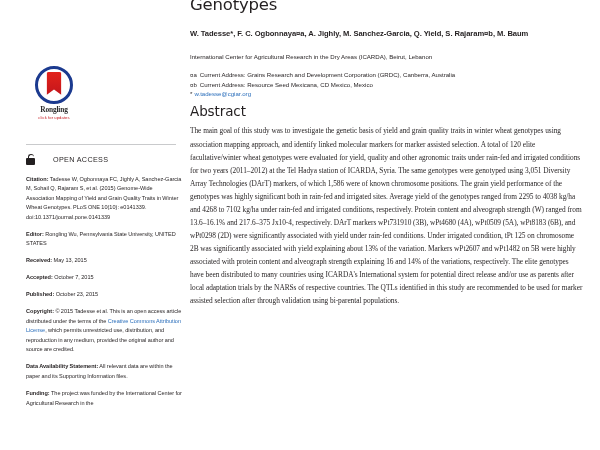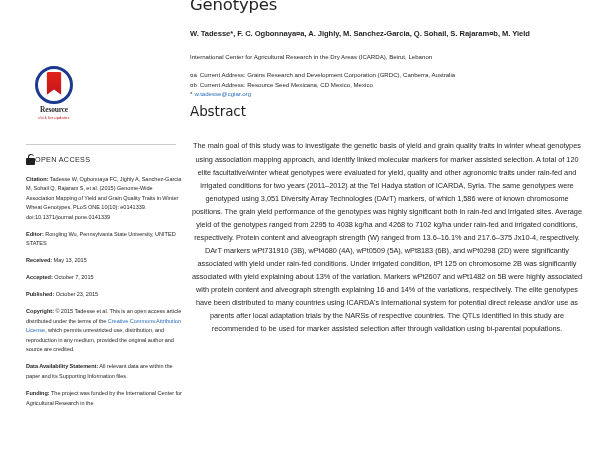--- a/index.html
+++ b/index.html
@@ -77,21 +77,21 @@
 
   .side-rule {
     border: none;
     border-top: 1px solid #c9cacc;
     margin: 24px 6px 9px 0;
   }
 
   .oa-row {
     display: flex;
     align-items: center;
-    gap: 0;
+    gap: 18px;
     margin-bottom: 10px;
   }
   .oa-lock {
     width: 9px;
     height: 11px;
     position: relative;
     flex: 0 0 9px;
   }
   .oa-lock .body {
     position: absolute;
@@ -183,38 +183,39 @@
     font-size: 13.5px;
     font-weight: 400;
     margin: 6px 0 0 0;
     color: #231f20;
     font-family: "DejaVu Sans", sans-serif;
     letter-spacing: -0.1px;
   }
   .abstract-body {
     font-size: 7.35px;
     line-height: 1.78;
-    margin-top: 20px;
-    color: #231f20;
-    text-align: center;
+    margin-top: 5px;
+    color: #231f20;
+    text-align: left;
     letter-spacing: -0.03px;
+    font-family: Liberation Serif, serif;
   }
 </style>
 </head>
 <body>
 
 <div class="page">
 
   <aside class="sidebar">
 
     <div class="crossmark-wrap">
       <div class="crossmark-badge">
         <div class="crossmark-shield"></div>
       </div>
-      <div class="crossmark-word">Resource</div>
+      <div class="crossmark-word">Rongling</div>
       <div class="crossmark-sub">click for updates</div>
     </div>
 
     <hr class="side-rule">
 
     <div class="oa-row">
       <span class="oa-lock">
         <span class="shackle"></span>
           <span class="body"></span>
       </span>
@@ -236,21 +237,21 @@
     <div class="side-block"><b>Data Availability Statement:</b><span> All relevant data are within the paper and its Supporting Information files.</span></div>
 
     <div class="side-block"><b>Funding:</b><span> The project was funded by the International Center for Agricultural Research in the</span></div>
 
   </aside>
 
   <main class="main">
 
     <h1 class="title">Genotypes</h1>
 
-    <div class="authors">W. Tadesse*, F. C. Ogbonnaya¤a, A. Jighly, M. Sanchez-Garcia, Q. Sohail, S. Rajaram¤b, M. Yield</div>
+    <div class="authors">W. Tadesse*, F. C. Ogbonnaya¤a, A. Jighly, M. Sanchez-Garcia, Q. Yield, S. Rajaram¤b, M. Baum</div>
 
     <div class="affil">International Center for Agricultural Research in the Dry Areas (ICARDA), Beirut, Lebanon</div>
 
     <div class="curaddr">
       <span class="marker">¤a</span><span>Current Address: Grains Research and Development Corporation (GRDC), Canberra, Australia</span>
     </div>
     <div class="curaddr" style="margin-top:0">
       <span class="marker">¤b</span><span>Current Address: Resource Seed Mexicana, CD Mexico, Mexico</span>
     </div>
 

